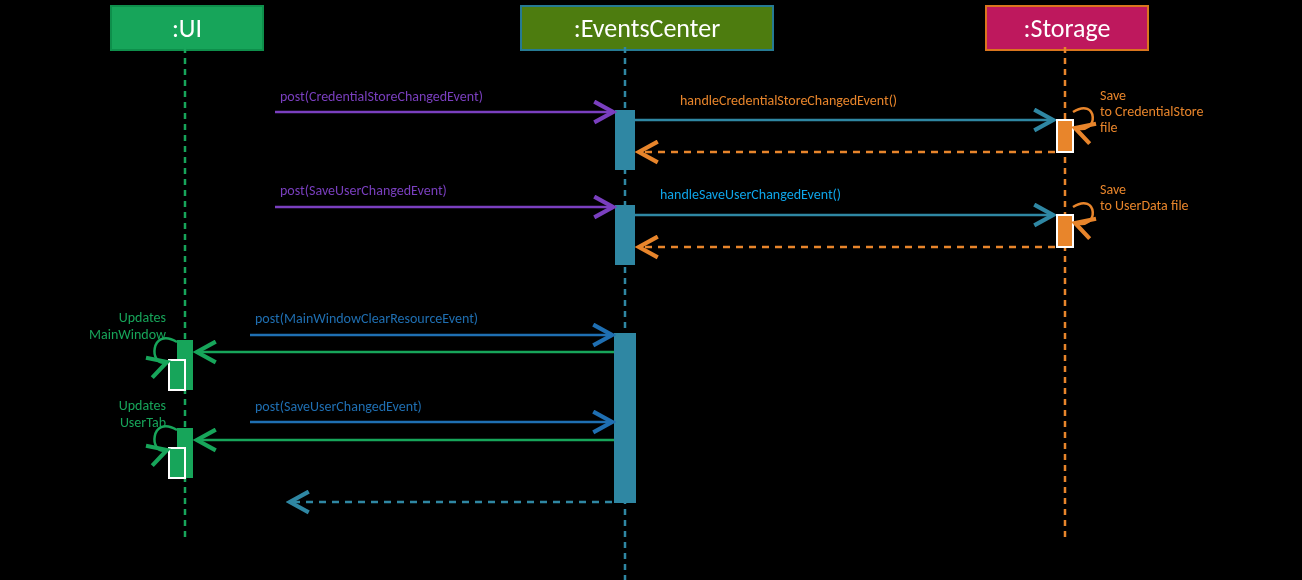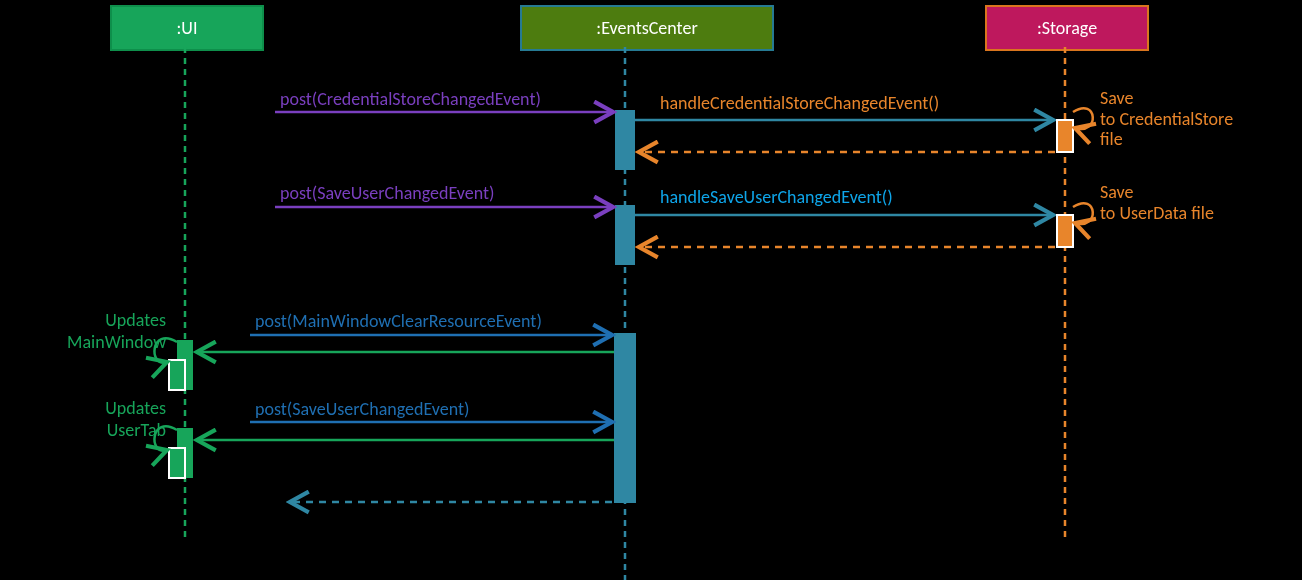--- a/index.html
+++ b/index.html
@@ -12,29 +12,29 @@
     overflow: hidden;
   }
   .canvas {
     position: relative;
     width: 1302px;
     height: 580px;
   }
   .box {
     position: absolute;
     color: #fff;
-    font-size: 18px;
+    font-size: 26px;
     display: flex;
     align-items: center;
     justify-content: center;
     border: 2px solid transparent;
   }
   .label {
     position: absolute;
-    font-size: 18px;
+    font-size: 14px;
     white-space: nowrap;
   }
   svg.overlay {
     position: absolute;
     left: 0; top: 0;
     width: 1302px;
     height: 580px;
     pointer-events: none;
   }
 </style>
@@ -49,21 +49,21 @@
 
   <div class="box" style="left:520px; top:5px; width:250px; height:42px; background:#4d7c0f; border-color:#267A93;">
     <span>:EventsCenter</span>
   </div>
 
   <div class="box" style="left:985px; top:5px; width:160px; height:42px; background:#be185d; border-color:#D9751E;">
     <span>:Storage</span>
   </div>
 
   <div class="label" style="left:280px; top:88px; color:#7A3FBF;">post(CredentialStoreChangedEvent)</div>
-  <div class="label" style="left:660px; top:92px; color:#E8852B;">handleCredentialStoreChangedEvent()</div>
+  <div class="label" style="left:680px; top:92px; color:#E8852B;">handleCredentialStoreChangedEvent()</div>
   <div class="label" style="left:280px; top:182px; color:#7A3FBF;">post(SaveUserChangedEvent)</div>
   <div class="label" style="left:660px; top:186px; color:#0ea5e9;">handleSaveUserChangedEvent()</div>
   <div class="label" style="left:255px; top:310px; color:#1F6FB2;">post(MainWindowClearResourceEvent)</div>
   <div class="label" style="left:255px; top:398px; color:#1F6FB2;">post(SaveUserChangedEvent)</div>
 
   <div class="label" style="left:1100px; top:88px; color:#E8852B; line-height:1.15;">
     <span>Save</span><br>
     <span>to CredentialStore</span><br>
     <span>file</span>
   </div>

